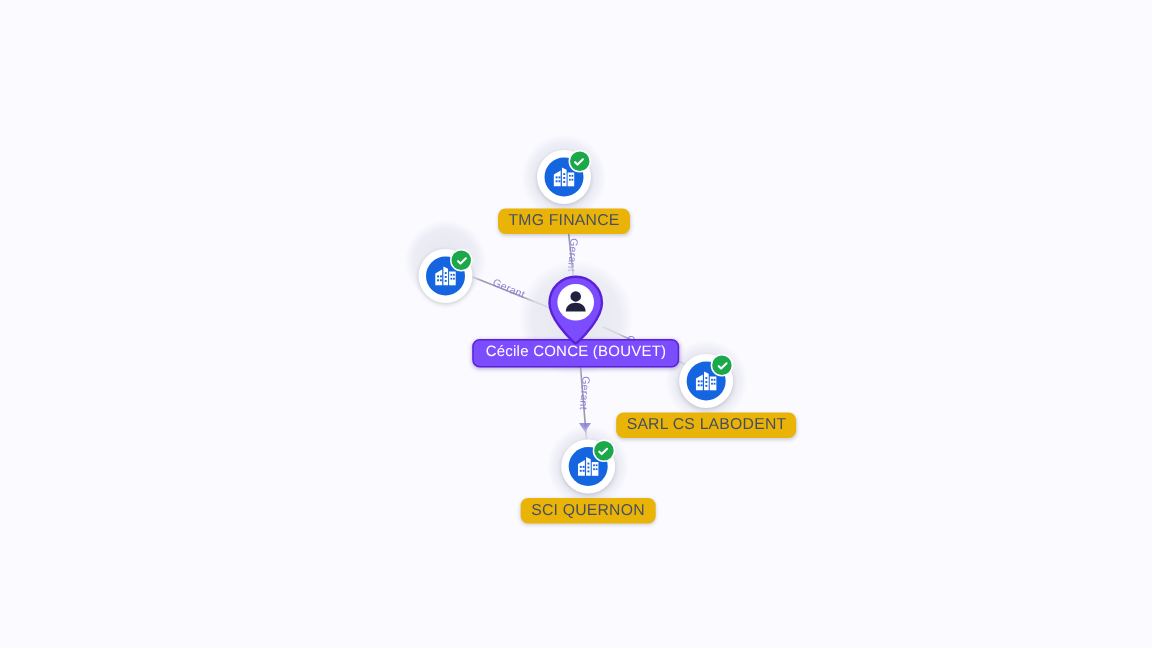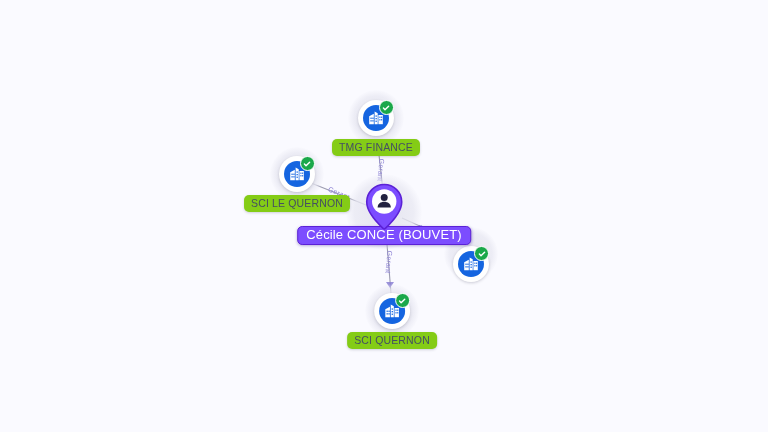--- a/index.html
+++ b/index.html
@@ -91,33 +91,33 @@
     width: 40px;
     height: 48px;
   }
   .person-pin svg { display: block; }
 
   
   .node-label {
     margin-top: 3px;
     padding: 2px 7px 3px 7px;
     border-radius: 5px;
-    background: #84cc16;
+    background: #eab308;
     color: #454f63;
     font-size: 10.5px;
     line-height: 12px;
     letter-spacing: 0.15px;
     white-space: nowrap;
     box-shadow: 0 1px 2.5px rgba(40,40,70,0.20);
   }
   .node-label.primary {
     background: #7c4dff;
     color: #ffffff;
     border: 1.5px solid #5b21d6;
-    font-size: 13px;
+    font-size: 10px;
     padding: 2px 8px 3px 8px;
     box-shadow: 0 1px 3px rgba(60,30,150,0.35);
   }
 
   .edge-label {
     position: absolute;
     color: #8a7fd4;
     font-size: 7px;
     letter-spacing: 0.2px;
     white-space: nowrap;
@@ -206,21 +206,20 @@
           <rect x="11.3" y="9.2" width="1.2" height="1.2" fill="#1565e0"></rect>
           <rect x="13.0" y="9.2" width="1.2" height="1.2" fill="#1565e0"></rect>
         </svg>
       </div>
       <span class="verified-badge">
         <svg width="8" height="8" viewBox="0 0 8 8" aria-hidden="true">
           <path d="M1.4 4.1L3 5.7 6.6 2.2" stroke="#ffffff" stroke-width="1.4" fill="none" stroke-linecap="round" stroke-linejoin="round"></path>
         </svg>
       </span>
     </div>
-    <div class="node-label">SCI LE QUERNON</div>
   </div>
 
   <div class="node" style="left:471px; top:264px;">
     <div class="company-badge">
       <div class="company-disc">
         <svg width="16" height="16" viewBox="0 0 16 16" aria-hidden="true">
           <path d="M1.2 14.2V6.3l4.6-2.6v10.5H1.2z" fill="#ffffff"></path>
           <path d="M6.6 14.2V1.6l3.1 1.6v11h-3.1z" fill="#ffffff"></path>
           <rect x="10.4" y="5.0" width="4.4" height="9.2" fill="#ffffff"></rect>
           <rect x="2.4" y="7.6" width="1.3" height="1.3" fill="#1565e0"></rect>
@@ -235,20 +234,21 @@
           <rect x="11.3" y="9.2" width="1.2" height="1.2" fill="#1565e0"></rect>
           <rect x="13.0" y="9.2" width="1.2" height="1.2" fill="#1565e0"></rect>
         </svg>
       </div>
       <span class="verified-badge">
         <svg width="8" height="8" viewBox="0 0 8 8" aria-hidden="true">
           <path d="M1.4 4.1L3 5.7 6.6 2.2" stroke="#ffffff" stroke-width="1.4" fill="none" stroke-linecap="round" stroke-linejoin="round"></path>
         </svg>
       </span>
     </div>
+    <div class="node-label">SARL CS LABODENT</div>
   </div>
 
   <div class="node" style="left:392px; top:321px;">
     <div class="company-badge">
       <div class="company-disc">
         <svg width="16" height="16" viewBox="0 0 16 16" aria-hidden="true">
           <path d="M1.2 14.2V6.3l4.6-2.6v10.5H1.2z" fill="#ffffff"></path>
           <path d="M6.6 14.2V1.6l3.1 1.6v11h-3.1z" fill="#ffffff"></path>
           <rect x="10.4" y="5.0" width="4.4" height="9.2" fill="#ffffff"></rect>
           <rect x="2.4" y="7.6" width="1.3" height="1.3" fill="#1565e0"></rect>

